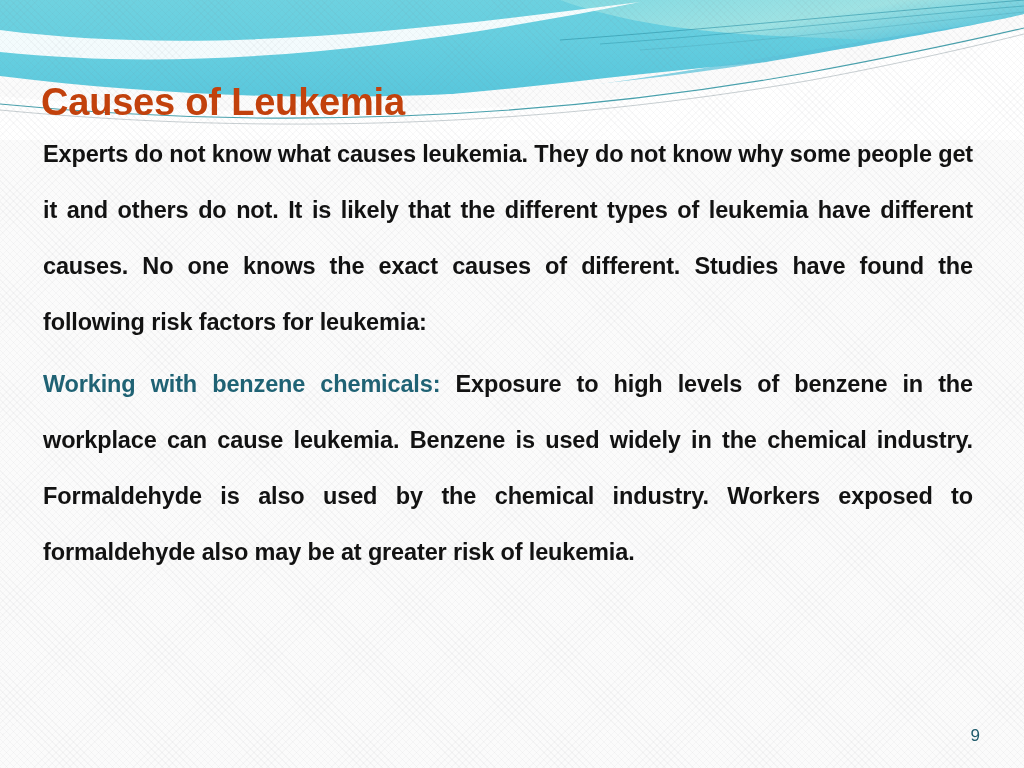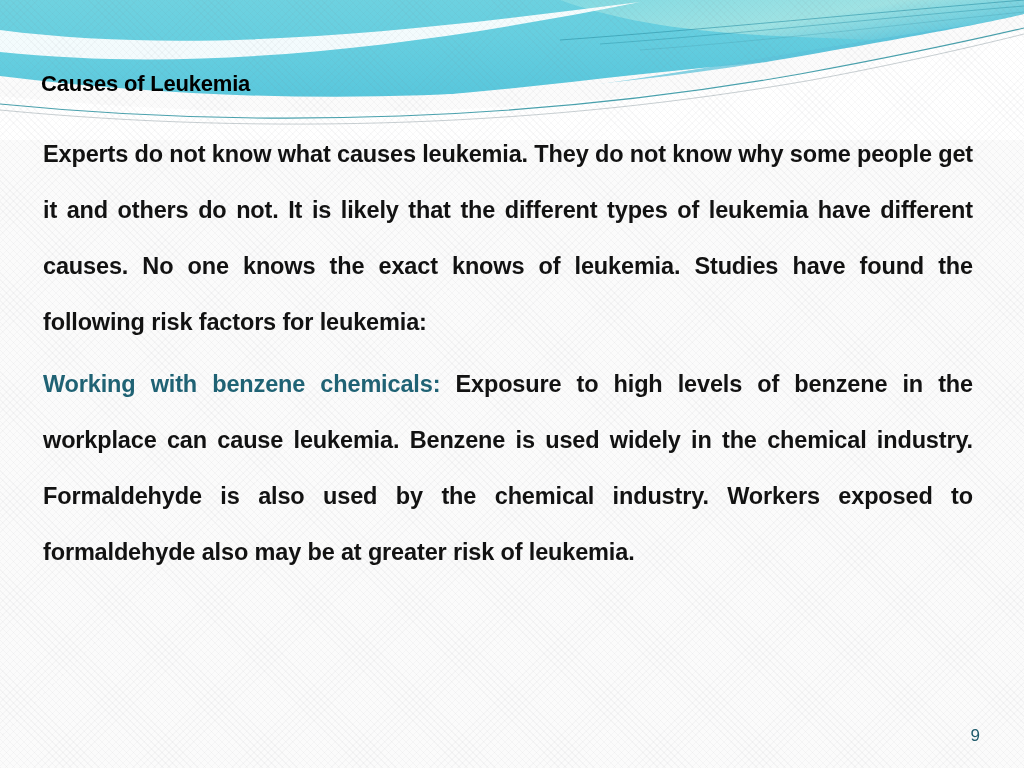--- a/index.html
+++ b/index.html
@@ -48,24 +48,24 @@
     width: 1024px;
     height: 140px;
   }
 
   
   .slide-title {
     position: absolute;
     left: 41px;
     top: 56px;
     z-index: 10;
-    font-size: 22px;
+    font-size: 38px;
     font-weight: bold;
     letter-spacing: -0.2px;
-    color: #000000;
+    color: #c2410c;
     white-space: nowrap;
   }
 
   
   .body-content {
     position: absolute;
     left: 43px;
     top: 126px;
     width: 930px;
     z-index: 10;
@@ -147,21 +147,21 @@
         <path d="M600,44 C740,34 900,16 1024,6" fill="none" stroke="#2a93a6" stroke-width="1" opacity="0.45"></path>
         <path d="M640,50 C780,40 920,22 1024,12" fill="none" stroke="#4aa7b8" stroke-width="1" opacity="0.4"></path>
       </g>
     </svg>
   </div>
 
   <h1 class="slide-title">Causes of Leukemia</h1>
 
   <div class="body-content">
 
-    <p class="para"><span>Experts do not know what causes leukemia. They do not know why some people get it and others do not. It is likely that the different types of leukemia have different causes. No one knows the exact knows of leukemia. Studies have found the following risk factors for leukemia:</span></p>
+    <p class="para"><span>Experts do not know what causes leukemia. They do not know why some people get it and others do not. It is likely that the different types of leukemia have different causes. No one knows the exact causes of different. Studies have found the following risk factors for leukemia:</span></p>
 
     <p class="para"><span class="lead-in">Working with benzene chemicals:</span><span> Exposure to high levels of benzene in the workplace can cause leukemia. Benzene is used widely in the chemical industry. Formaldehyde is also used by the chemical industry. Workers exposed to formaldehyde also may be at greater risk of leukemia.</span></p>
 
   </div>
 
   <div class="page-number">9</div>
 
   <div class="slide-texture"></div>
 
 </div>

